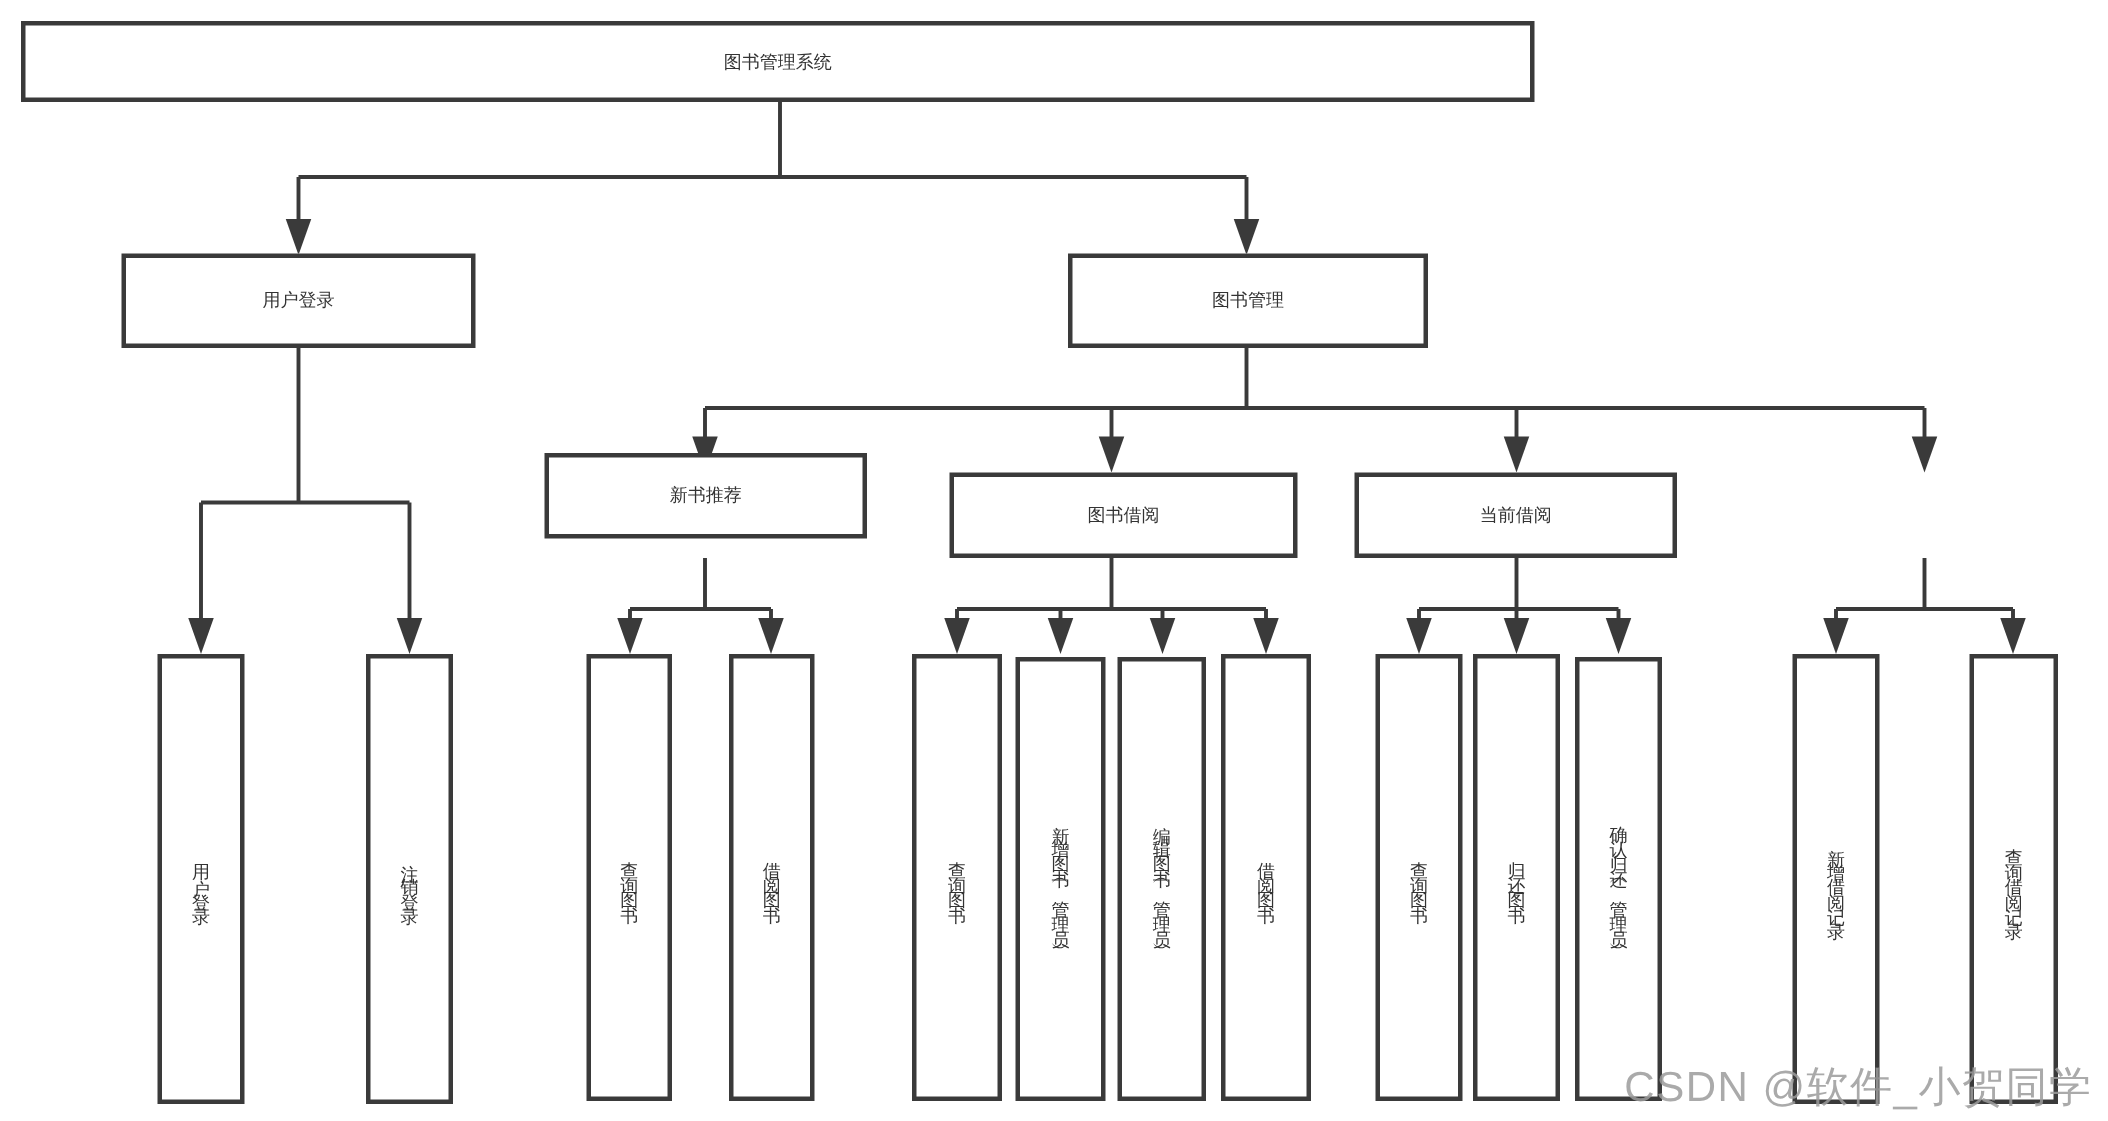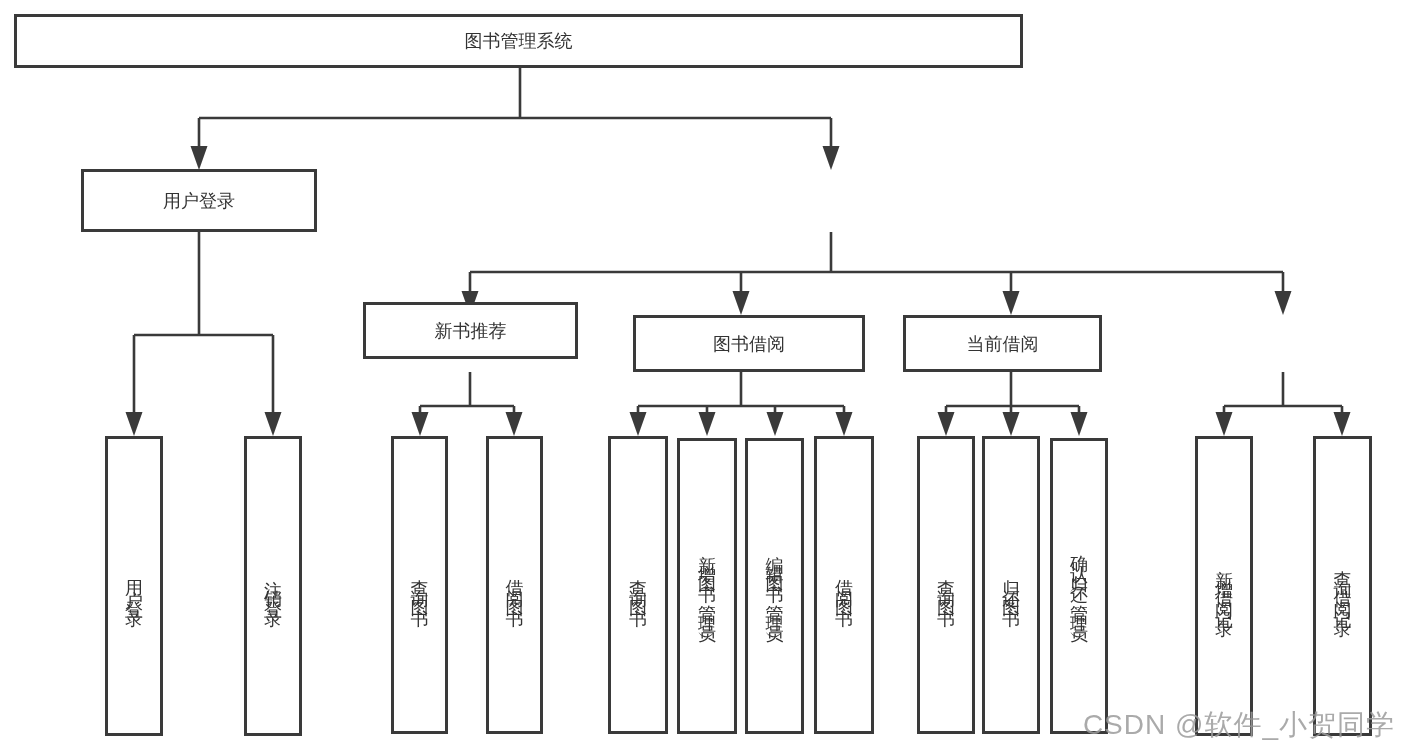--- a/index.html
+++ b/index.html
@@ -7,21 +7,21 @@
     width:1405px;height:747px;position:relative;overflow:hidden;
     background:var(--fill,#fff);
     font-family:"Liberation Sans","DejaVu Sans",sans-serif;
   }
   #stage{position:absolute;left:0;top:0;width:1405px;height:747px;}
   svg.connectors{position:absolute;left:0;top:0;z-index:1;}
   .box{
     position:absolute;z-index:2;box-sizing:border-box;
     background:#fff;border:3px solid var(--line,#3a3a3a);
     display:flex;align-items:center;justify-content:center;
-    font-size:18px;color:var(--text,#333);
+    font-size:12px;color:var(--text,#333);
     white-space:nowrap;
   }
   .v{
     writing-mode:vertical-rl;text-orientation:mixed;
     letter-spacing:10px;line-height:1;white-space:normal;
   }
   #watermark{
     position:absolute;z-index:5;right:10px;top:706px;
     font-size:28px;letter-spacing:1px;
     color:var(--wm,#9c9c9c);opacity:.85;
@@ -59,24 +59,25 @@
         <polygon points="1002.5,412 1019.5,412 1011,436"></polygon>
         <polygon points="1070.5,412 1087.5,412 1079,436"></polygon>
         <polygon points="1215.5,412 1232.5,412 1224,436"></polygon>
         <polygon points="1333.5,412 1350.5,412 1342,436"></polygon>
       </g>
   </svg>
 
   <div class="box" style="left:14px;top:14px;width:1009px;height:54px">图书管理系统</div>
 
   <div class="box" style="left:81px;top:169px;width:236px;height:63px">用户登录</div>
+  <div class="box" style="left:712px;top:169px;width:240px;height:63px">图书管理</div>
 
   <div class="box" style="left:363px;top:302px;width:215px;height:57px">新书推荐</div>
   <div class="box" style="left:633px;top:315px;width:232px;height:57px">图书借阅</div>
-  <div class="box" style="left:903px;top:315px;width:199px;height:57px">当前借阅</div>
+  <div class="box" style="left:903px;top:315px;width:215px;height:57px">当前借阅</div>
 
   <div class="box v" style="left:105px;top:436px;width:58px;height:300px">用户登录</div>
   <div class="box v" style="left:244px;top:436px;width:58px;height:300px">注销登录</div>
 
   <div class="box v" style="left:391px;top:436px;width:57px;height:298px">查询图书</div>
   <div class="box v" style="left:486px;top:436px;width:57px;height:298px">借阅图书</div>
 
   <div class="box v" style="left:608px;top:436px;width:60px;height:298px">查询图书</div>
   <div class="box v" style="left:677px;top:438px;width:60px;height:296px">新增图书（管理员）</div>
   <div class="box v" style="left:745px;top:438px;width:59px;height:296px">编辑图书（管理员）</div>

